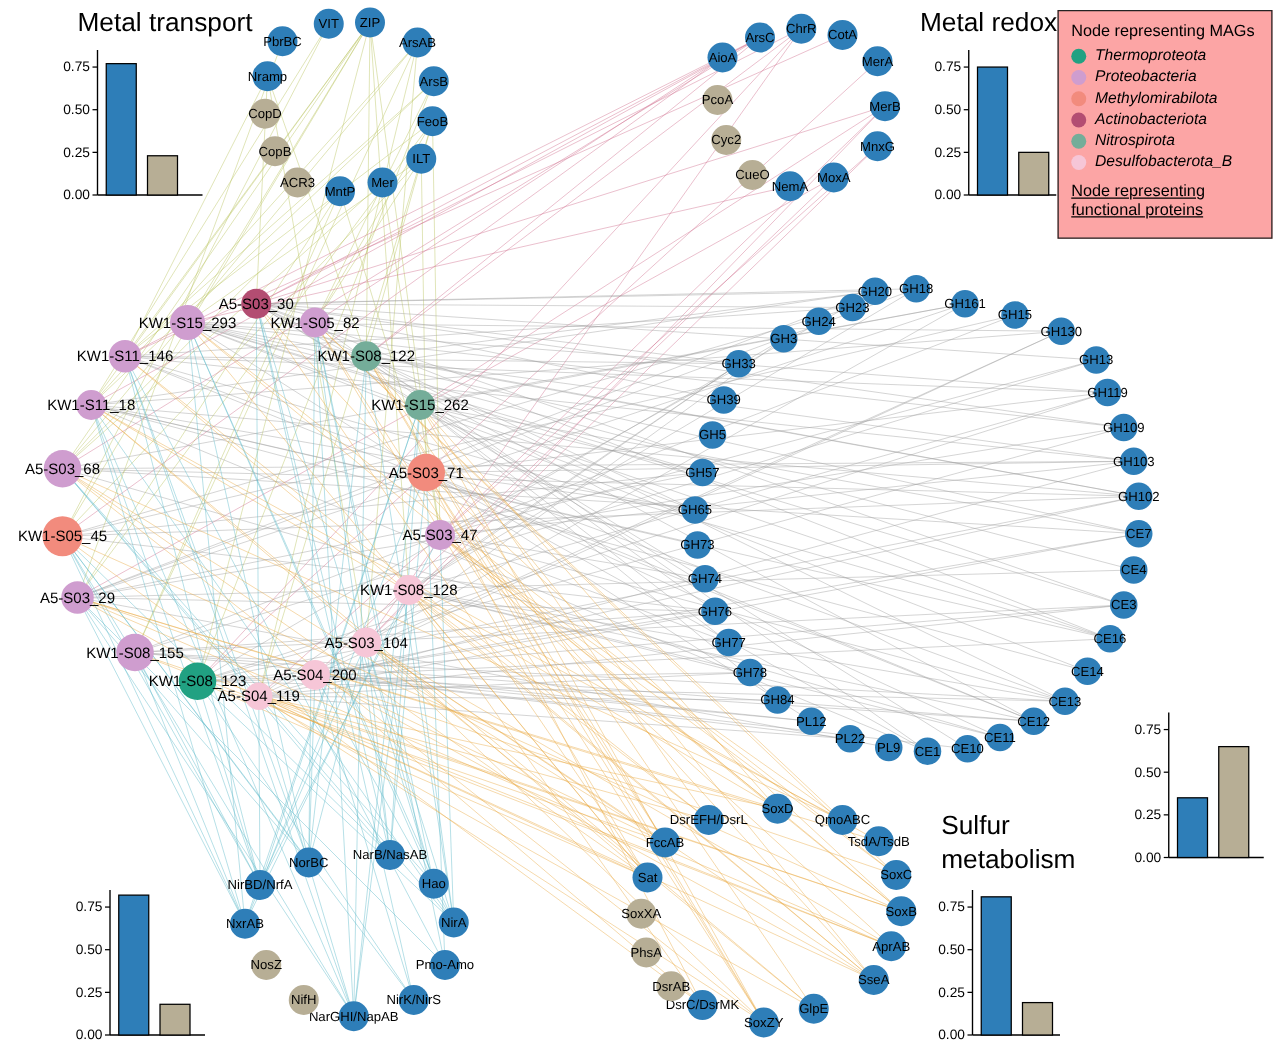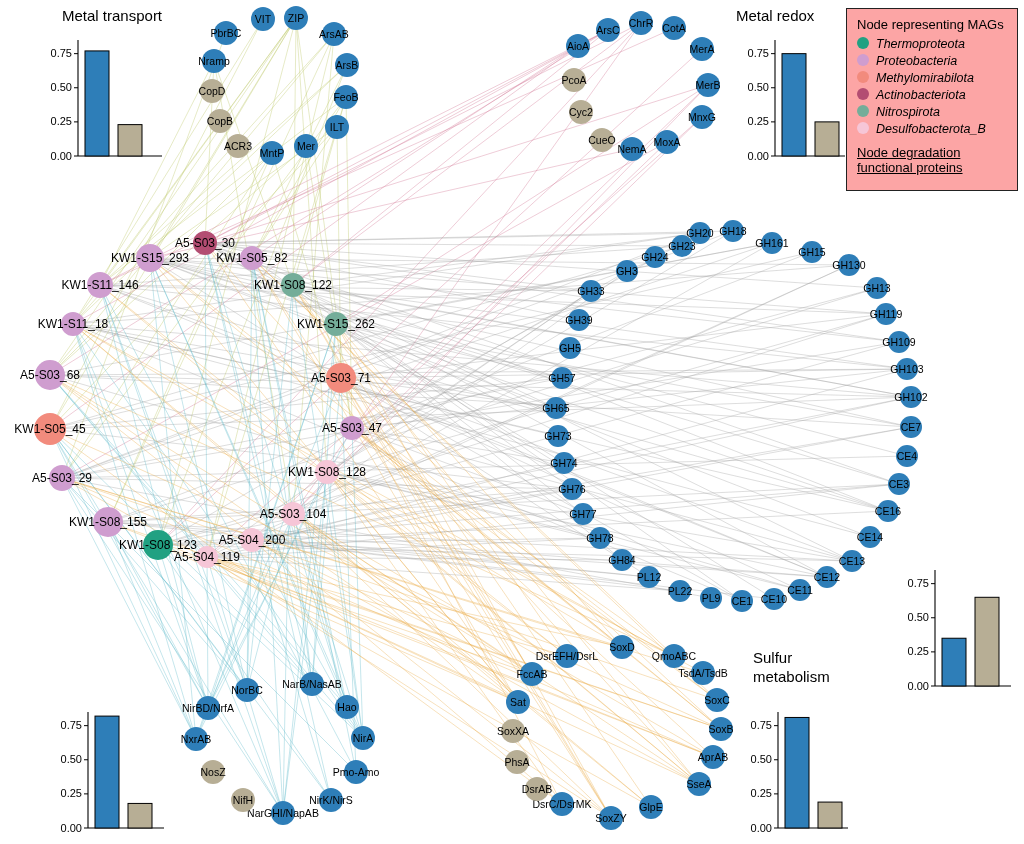--- a/index.html
+++ b/index.html
@@ -1,24 +1,24 @@
 <!DOCTYPE html>
 <html><head>
 <meta charset="utf-8">
 <style>
   *{margin:0;padding:0;box-sizing:border-box}
   html,body{background:#fff}
   body{font-family:"Liberation Sans",sans-serif;color:#000}
   .figure{position:relative;width:1024px;height:844px;background:#fff;overflow:hidden}
   .figure svg{position:absolute;left:0;top:0}
-  .chart-title{position:absolute;font-size:15px;line-height:1.28;color:#000}
+  .chart-title{position:absolute;font-size:21px;line-height:1.28;color:#000}
   .legend{position:absolute;left:846px;top:8px;width:172px;border:1.3px solid #222;background:#fca5a5;padding:8px 10px 10px 10px;font-size:12.5px}
   .legend-heading{font-size:13px;margin-bottom:5px}
   .legend-underline{text-decoration:underline;margin-top:9px}
-  .legend-row{display:flex;align-items:flex-start;gap:7px;margin:3px 0}
+  .legend-row{display:flex;align-items:flex-end;gap:7px;margin:3px 0}
   .dot{width:12px;height:12px;border-radius:50%;flex:0 0 auto}
   .taxon{font-style:italic}
 </style>
 </head>
 <body>
 
 <div class="figure">
   <svg id="net-svg" width="1024" height="844" viewBox="0 0 1024 844">
       <g>
         <line x1="73" y1="324" x2="263" y2="19" stroke="#b9c45f" stroke-width="0.7" opacity="0.5"></line>
@@ -650,15 +650,15 @@
         </div>
         <div class="legend-row">
           <span class="dot" style="background: rgb(116, 173, 153);"></span>
           <span class="taxon">Nitrospirota</span>
         </div>
         <div class="legend-row">
           <span class="dot" style="background: rgb(246, 198, 215);"></span>
           <span class="taxon">Desulfobacterota_B</span>
         </div>
       </div>
-    <div class="legend-heading legend-underline">Node degradation functional proteins</div>
+    <div class="legend-heading legend-underline">Node representing functional proteins</div>
   </div>
 </div>
 
 </body></html>

